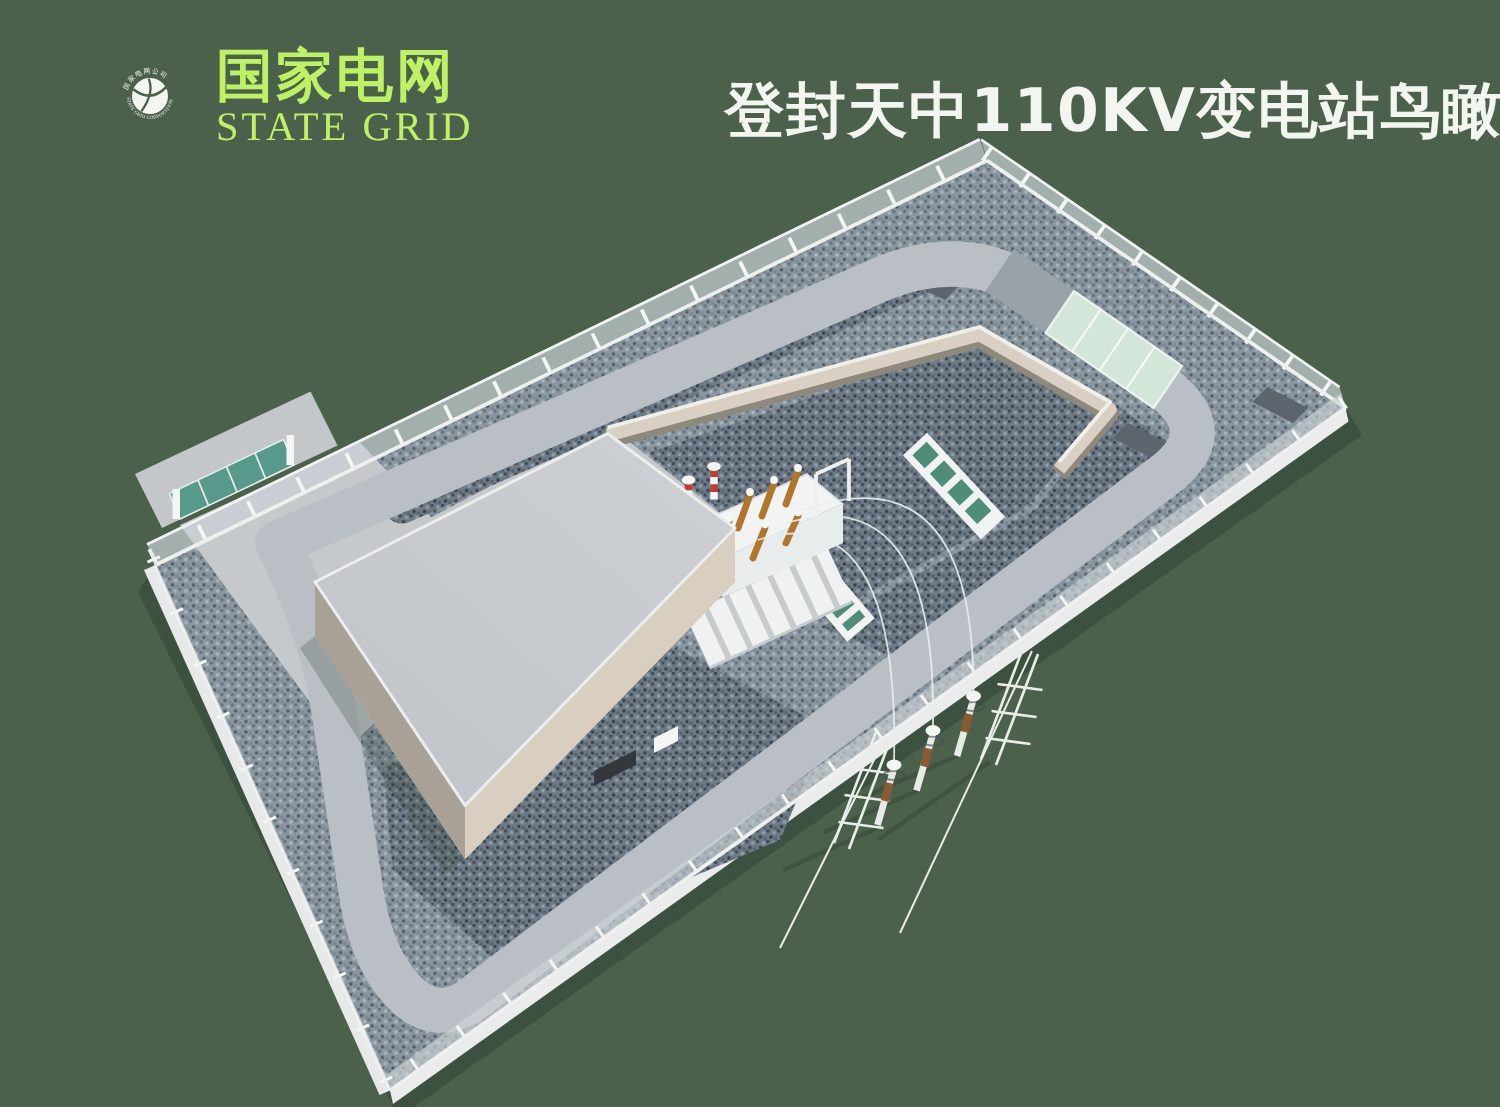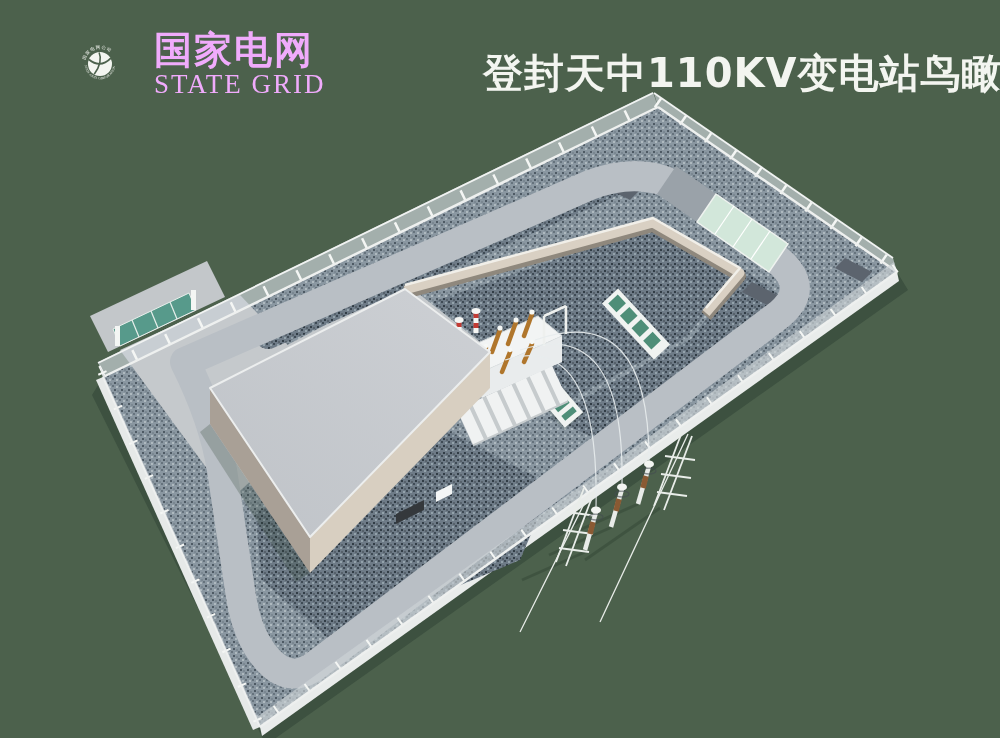--- a/index.html
+++ b/index.html
@@ -4,21 +4,21 @@
 <style>
   html,body{margin:0;padding:0;}
   body{
     width:1000px;height:738px;overflow:hidden;position:relative;
     background:#4c614c;
     font-family:"Liberation Sans","DejaVu Sans",sans-serif;
   }
   #scene-svg{position:absolute;left:0;top:0;}
   .header{position:absolute;left:0;top:0;width:1000px;height:120px;pointer-events:none;}
   .logo-wrap{position:absolute;left:56px;top:20px;display:flex;align-items:center;}
-  .logo-text{margin-left:10px;color:#f0abfc;}
+  .logo-text{margin-left:0;color:#bef264;}
   .logo-cn{font-size:38px;font-weight:700;letter-spacing:2px;line-height:1.0;
            font-family:"DejaVu Sans","Liberation Sans",sans-serif;}
   .logo-en{font-size:27px;font-weight:400;letter-spacing:2px;line-height:1.0;margin-top:2px;
            font-family:"Liberation Serif","DejaVu Serif",serif;}
   .page-title{position:absolute;left:483px;top:46px;color:#f3f5f0;
     font-size:40px;font-weight:700;letter-spacing:1px;white-space:nowrap;
     font-family:"DejaVu Sans","Liberation Sans",sans-serif;}
 </style>
 </head>
 <body>

